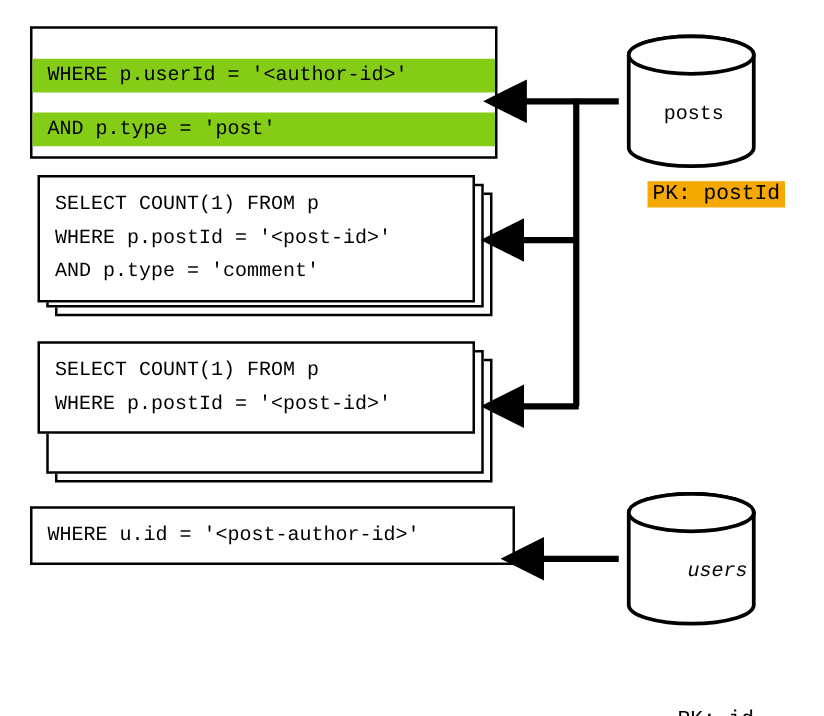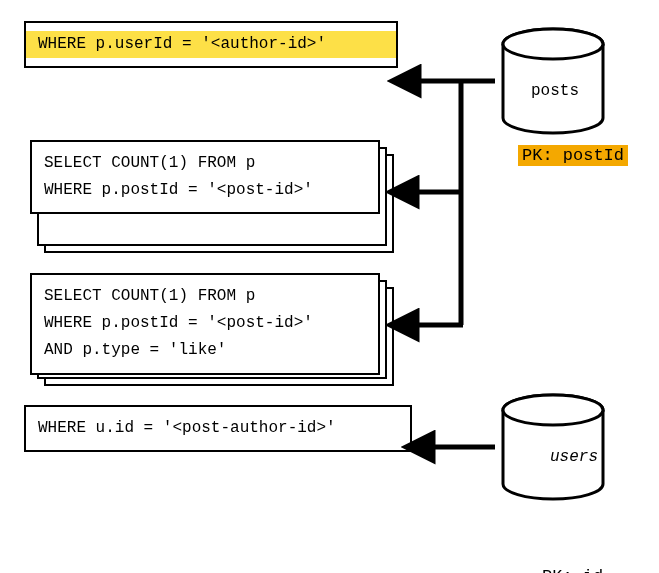--- a/index.html
+++ b/index.html
@@ -19,25 +19,26 @@
     background: #fff;
     padding: 8px 12px;
     line-height: 1.7;
   }
   .stack-shadow {
     position: absolute;
     border: 2px solid #000;
     background: #fff;
   }
   .hl-full {
-    background: #fde047;
+    background: #84cc16;
     margin-left: -12px;
     margin-right: -12px;
     padding-left: 12px;
     padding-right: 12px;
+    margin-top: 16px;
   }
   .db-cyl {
     position: absolute;
   }
   .db-label {
     position: absolute;
     text-align: center;
     width: 104px;
   }
   .pk-label {
@@ -54,35 +55,36 @@
     left: 0; top: 0;
     width: 659px; height: 573px;
     pointer-events: none;
   }
 </style>
 </head>
 <body>
 
 <div class="query-box" style="left:24px; top:21px; width:374px;">
   <div class="hl-full">WHERE p.userId = '&lt;author-id&gt;'</div>
+  <div class="hl-full">AND p.type = 'post'</div>
 </div>
 
 <div class="stack-shadow" style="left:44px; top:154px; width:350px; height:99px;"></div>
 <div class="stack-shadow" style="left:37px; top:147px; width:350px; height:99px;"></div>
 <div class="query-box" style="left:30px; top:140px; width:350px;">
   <div>SELECT COUNT(1) FROM p</div>
   <div>WHERE p.postId = '&lt;post-id&gt;'</div>
+  <div>AND p.type = 'comment'</div>
 </div>
 
 <div class="stack-shadow" style="left:44px; top:287px; width:350px; height:99px;"></div>
 <div class="stack-shadow" style="left:37px; top:280px; width:350px; height:99px;"></div>
 <div class="query-box" style="left:30px; top:273px; width:350px;">
   <div>SELECT COUNT(1) FROM p</div>
   <div>WHERE p.postId = '&lt;post-id&gt;'</div>
-  <div>AND p.type = 'like'</div>
 </div>
 
 <div class="query-box" style="left:24px; top:405px; width:388px;">
   <div>WHERE u.id = '&lt;post-author-id&gt;'</div>
 </div>
 
 <svg class="db-cyl" style="left:498px; top:26px;" width="110" height="110" viewBox="0 0 110 110">
   <ellipse cx="55" cy="18" rx="50" ry="15" fill="#fff" stroke="#000" stroke-width="3"></ellipse>
   <path d="M5 18 L5 92 A50 15 0 0 0 105 92 L105 18" fill="#fff" stroke="#000" stroke-width="3"></path>
   <ellipse cx="55" cy="18" rx="50" ry="15" fill="#fff" stroke="#000" stroke-width="3"></ellipse>

